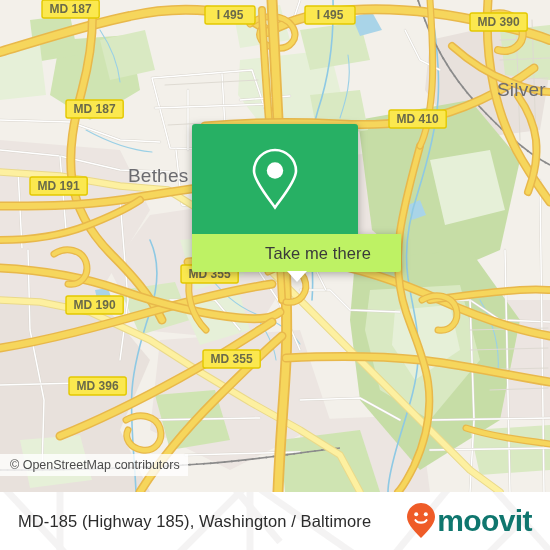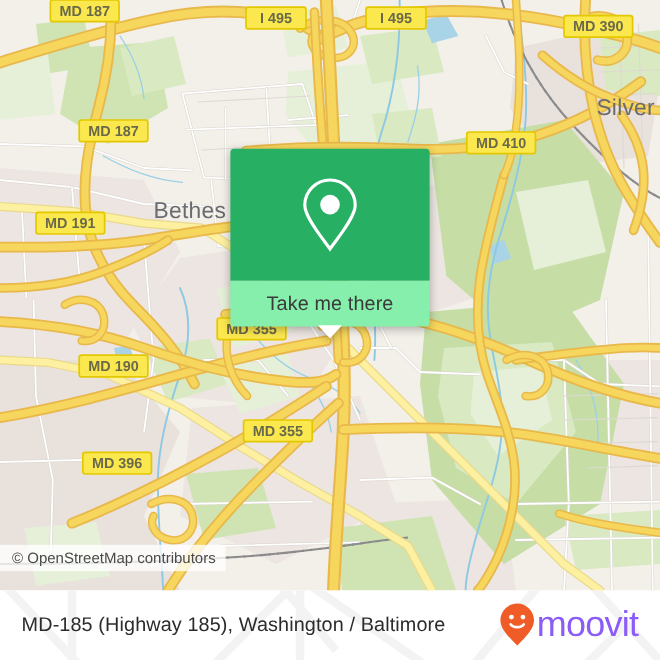--- a/index.html
+++ b/index.html
@@ -22,24 +22,25 @@
     position:absolute;left:192px;top:124px;width:166px;
     filter:drop-shadow(0 2px 4px rgba(0,0,0,.30));
     z-index:40;
   }
   .popup-top{
     width:166px;height:110px;background:#27b064;
     border-radius:3px 3px 0 0;
     display:flex;align-items:center;justify-content:center;
   }
   .popup-bottom{
-    width:166px;height:38px;background:#86efac;
+    width:166px;height:38px;background:#bef264;
     border-radius:0 0 3px 3px;
     display:flex;align-items:center;justify-content:center;
     position:relative;
+    padding-left:43px;
   }
   .popup-label{
     font-size:16.5px;color:#3a3a3a;letter-spacing:.1px;
     white-space:nowrap;
   }
   .popup-tail{
     position:absolute;left:50%;bottom:-10px;margin-left:-10px;
     width:0;height:0;
     border-left:10px solid transparent;
     border-right:10px solid transparent;
@@ -68,22 +69,22 @@
   .footer-inner{
     position:relative;width:100%;height:100%;
     display:flex;align-items:center;justify-content:space-between;
     padding:0 18px 0 18px;box-sizing:border-box;
   }
   .footer-title{
     font-size:16.5px;color:#2b2b2b;white-space:nowrap;letter-spacing:.1px;
   }
   .brand{display:flex;align-items:center;gap:1px;}
   .brand-word{
-    font-size:30px;color:#8b5cf6;letter-spacing:-.6px;
-    line-height:1;font-weight:400;
+    font-size:30px;color:#0f766e;letter-spacing:-.6px;
+    line-height:1;font-weight:700;
   }
 </style>
 </head>
 <body>
 
 <div id="app">
 
   <div class="map">
 
     <svg class="map-layer" viewBox="0 0 550 492">

